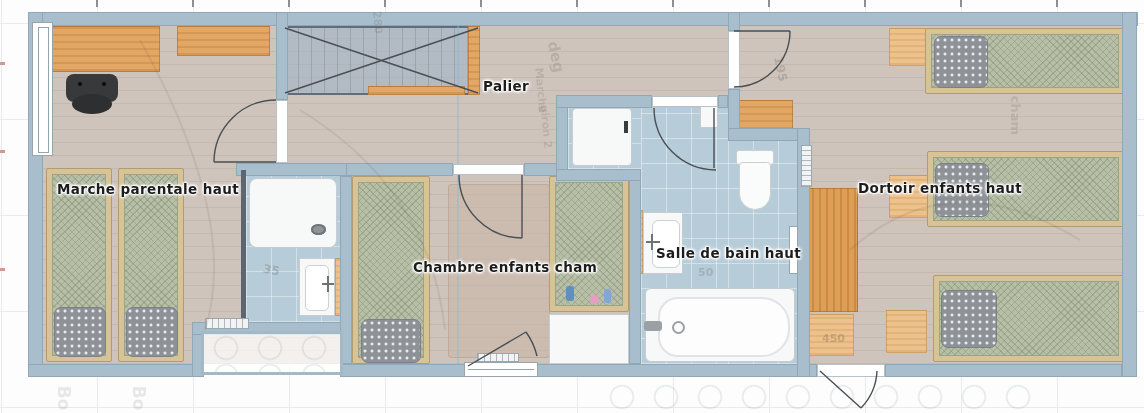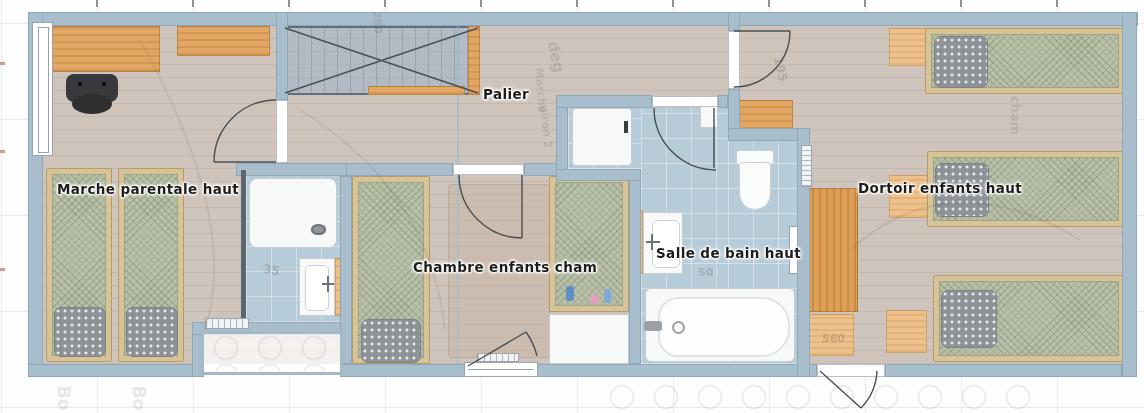--- a/index.html
+++ b/index.html
@@ -210,33 +210,33 @@
       <path d="M 468 366 L 526 332 M 526 332 A 68 68 0 0 1 537 356"></path>
     </g>
     <g stroke="rgba(105,85,70,0.12)" stroke-width="2" fill="none">
       <path d="M 140 40 Q 240 220 205 330"></path>
       <path d="M 300 110 Q 430 190 445 330"></path>
       <path d="M 850 250 Q 950 160 1080 240"></path>
     </g>
   </svg>
 
   <div class="label" style="left:57px;top:181px;">Marche parentale haut</div>
-  <div class="label" style="left:483px;top:86px;">Palier</div>
+  <div class="label" style="left:483px;top:78px;">Palier</div>
   <div class="label" style="left:413px;top:259px;">Chambre enfants cham</div>
   <div class="label" style="left:858px;top:180px;">Dortoir enfants haut</div>
   <div class="label" style="left:656px;top:245px;">Salle de bain haut</div>
 
   <div class="ann" style="left:540px;top:48px;font-size:15px;opacity:.16;transform:rotate(78deg);">deg</div>
   <div class="ann" style="left:518px;top:84px;font-size:11px;opacity:.14;transform:rotate(85deg);">Marche</div>
   <div class="ann" style="left:524px;top:120px;font-size:11px;opacity:.14;transform:rotate(85deg);">giron 2</div>
   <div class="ann" style="left:366px;top:16px;font-size:11px;opacity:.14;transform:rotate(85deg);">280</div>
   <div class="ann" style="left:768px;top:62px;font-size:12px;opacity:.20;transform:rotate(78deg);">195</div>
   <div class="ann" style="left:263px;top:263px;font-size:12px;opacity:.22;transform:rotate(10deg);">35</div>
   <div class="ann" style="left:698px;top:266px;font-size:11px;opacity:.20;">50</div>
-  <div class="ann" style="left:822px;top:332px;font-size:11px;opacity:.22;">560</div>
+  <div class="ann" style="left:822px;top:332px;font-size:11px;opacity:.22;">450</div>
   <div class="ann" style="left:996px;top:108px;font-size:13px;opacity:.14;transform:rotate(90deg);">cham</div>
   <div class="ann" style="left:52px;top:388px;font-size:17px;opacity:.16;transform:rotate(90deg);color:#777;">Bo</div>
   <div class="ann" style="left:127px;top:388px;font-size:17px;opacity:.16;transform:rotate(90deg);color:#777;">Bo</div>
 
   <div class="tick" style="left:96px;"></div>
   <div class="tick" style="left:192px;"></div>
   <div class="tick" style="left:288px;"></div>
   <div class="tick" style="left:384px;"></div>
   <div class="tick" style="left:480px;"></div>
   <div class="tick" style="left:576px;"></div>

